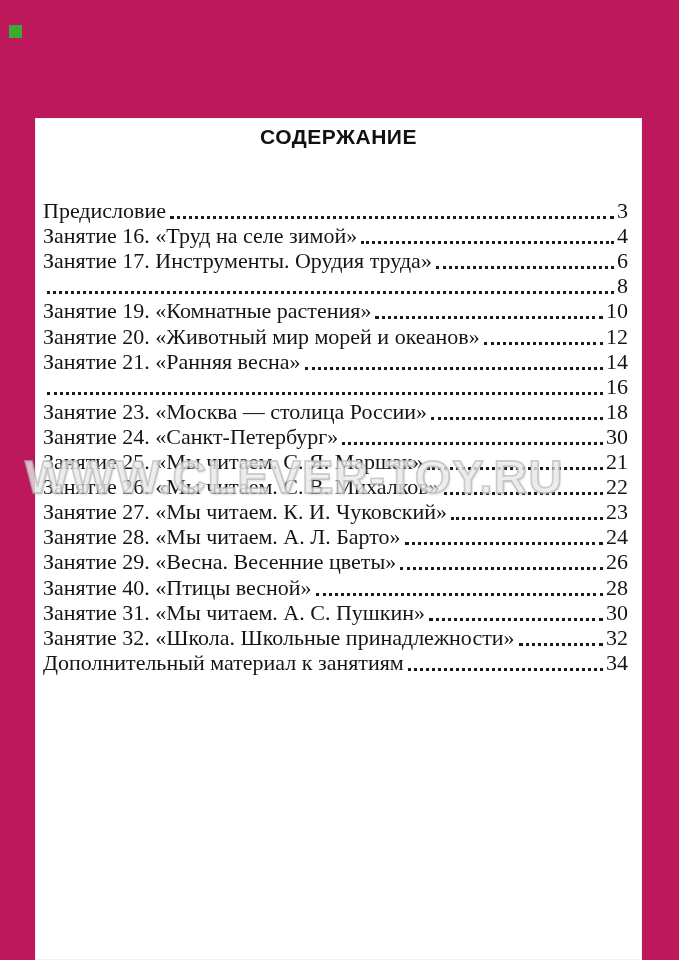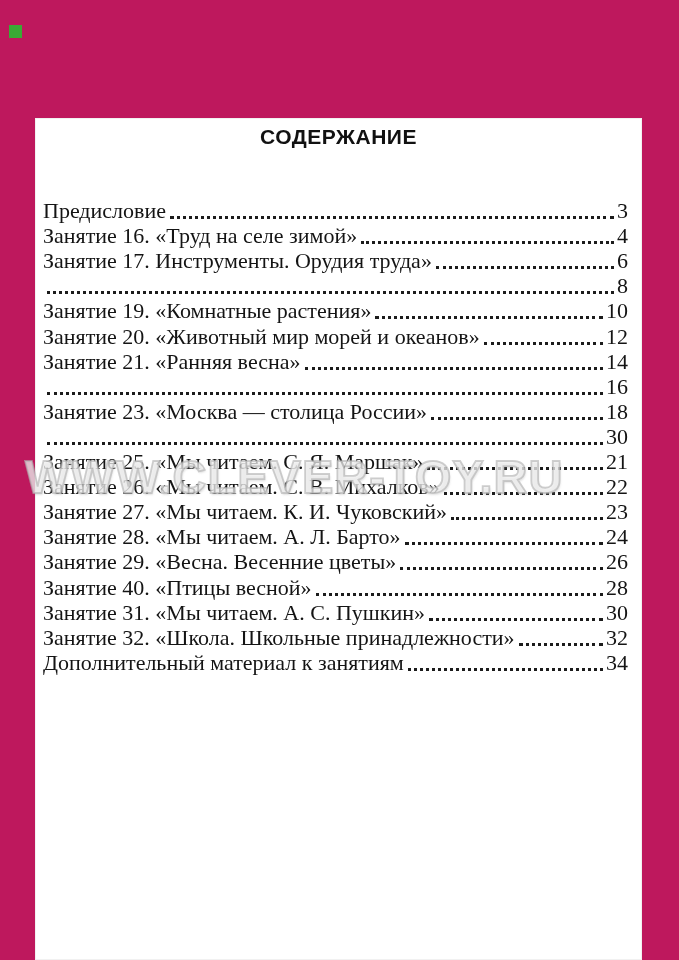--- a/index.html
+++ b/index.html
@@ -132,20 +132,21 @@
         <div class="row">
     <span class="leader"></span>
     <span class="pagenum">16</span>
   </div>
         <div class="row">
     <span class="label">Занятие 23. «Москва — столица России»</span>
     <span class="leader"></span>
     <span class="pagenum">18</span>
   </div>
         <div class="row">
+    <span class="label">Занятие 24. «Санкт-Петербург»</span>
     <span class="leader"></span>
     <span class="pagenum">30</span>
   </div>
         <div class="row">
     <span class="label">Занятие 25. «Мы читаем. С. Я. Маршак»</span>
     <span class="leader"></span>
     <span class="pagenum">21</span>
   </div>
         <div class="row">
     <span class="label">Занятие 26. «Мы читаем. С. В. Михалков»</span>

